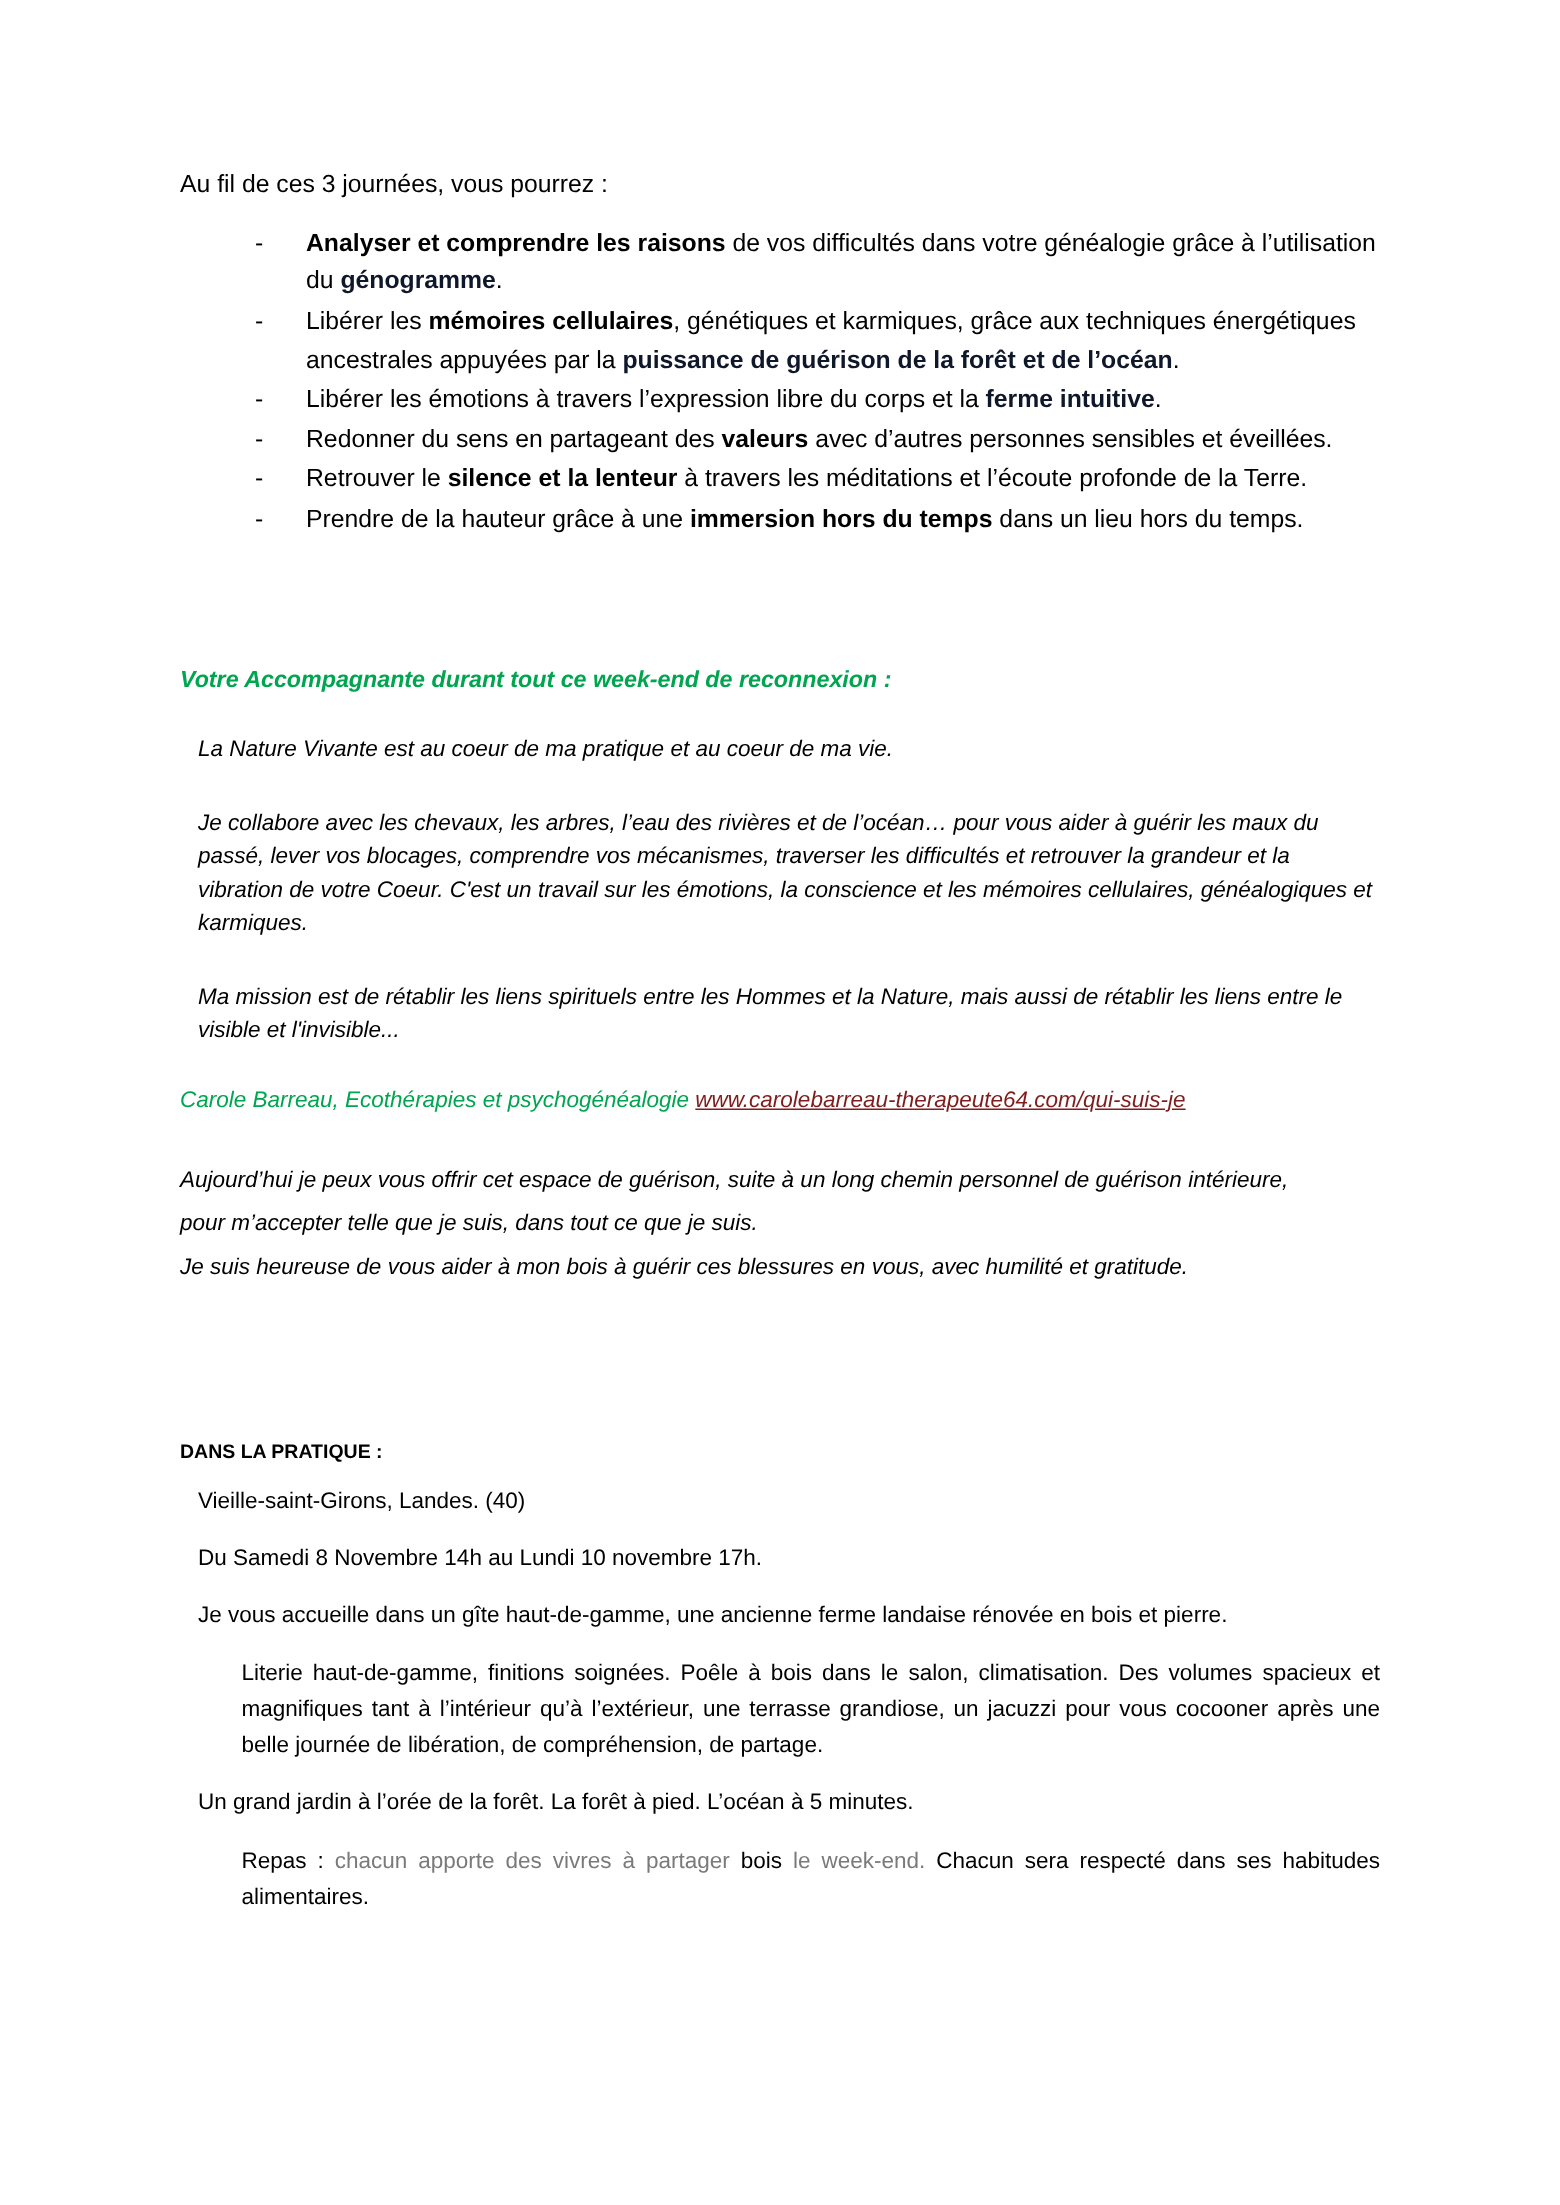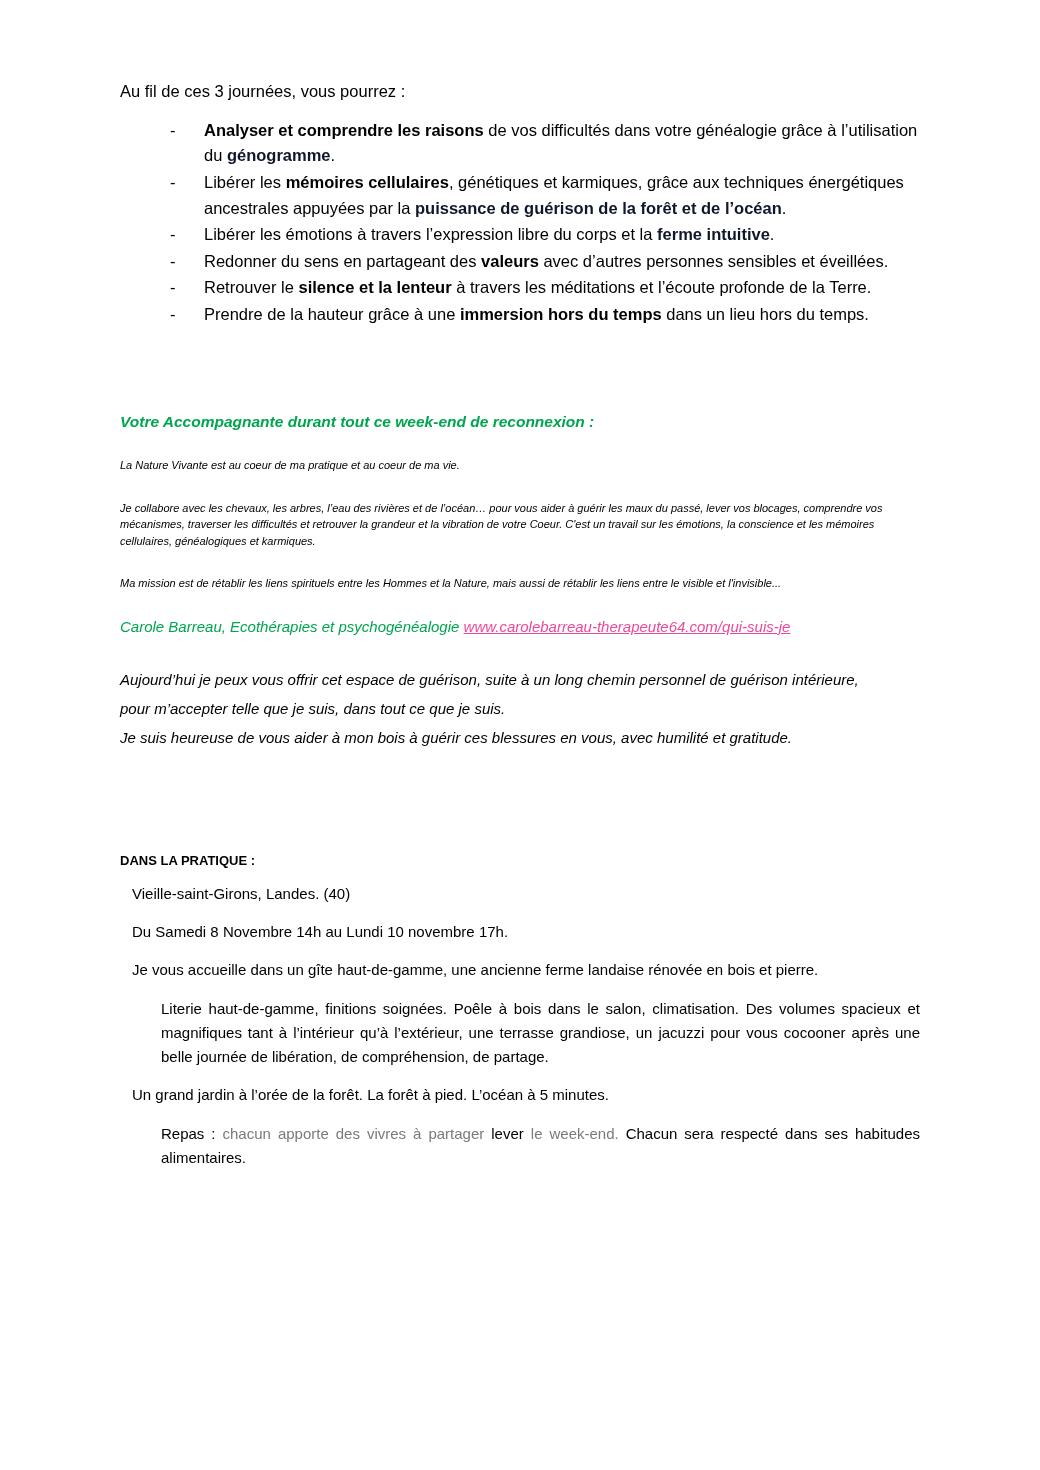--- a/index.html
+++ b/index.html
@@ -11,21 +11,21 @@
     width: 1040px;
     min-height: 1470px;
     font-family: "Liberation Sans", sans-serif;
     color: #000000;
   }
   .page {
     position: relative;
     width: 1040px;
     min-height: 1470px;
     box-sizing: border-box;
-    padding: 80px 120px 60px 120px;
+    padding: 112px 120px 60px 120px;
   }
   .intro {
     font-size: 16.5px;
     line-height: 1.45;
     margin: 0 0 14px 0;
   }
   ul.bullets {
     list-style: none;
     margin: 0;
     padding: 0 0 0 36px;
@@ -46,32 +46,32 @@
   .teal { color: #0f172a; font-weight: bold; }
   .green-head {
     color: #00a54f;
     font-style: italic;
     font-weight: bold;
     font-size: 15.5px;
     margin: 86px 0 0 0;
   }
   .ital-block {
     font-style: italic;
-    font-size: 11px;
+    font-size: 15px;
     line-height: 1.5;
-    margin: 26px 0 0 0;
+    margin: 26px 0 0 12px;
   }
   .green-line {
     color: #00a54f;
     font-style: italic;
     font-size: 15px;
     margin: 26px 0 0 0;
   }
   .green-line a {
-    color: #ec4899;
+    color: #7f1d1d;
     text-decoration: underline;
   }
   .spaced-ital {
     font-style: italic;
     font-size: 15px;
     line-height: 1.95;
     margin: 30px 0 0 0;
   }
   .section-title {
     font-weight: bold;
@@ -155,17 +155,17 @@
     <span>DANS LA PRATIQUE</span><span> :</span>
   </p>
 
   <div class="practice">
     <p>Vieille-saint-Girons, Landes. (40)</p>
     <p>Du Samedi 8 Novembre 14h au Lundi 10 novembre 17h.</p>
     <p>Je vous accueille dans un gîte haut-de-gamme, une ancienne ferme landaise rénovée en bois et pierre.</p>
     <p class="justify">Literie haut-de-gamme, finitions soignées. Poêle à bois dans le salon, climatisation. Des volumes spacieux et magnifiques tant à l’intérieur qu’à l’extérieur, une terrasse grandiose, un jacuzzi pour vous cocooner après une belle journée de libération, de compréhension, de partage.</p>
     <p>Un grand jardin à l’orée de la forêt. La forêt à pied. L’océan à 5 minutes.</p>
     <p class="justify">
-      <span>Repas : </span><span class="grey">chacun apporte  des  vivres  à  partager </span><span>lever </span><span class="grey">le week-end. </span><span>Chacun sera respecté dans ses habitudes alimentaires.</span>
+      <span>Repas : </span><span class="grey">chacun apporte  des  vivres  à  partager </span><span>bois </span><span class="grey">le week-end. </span><span>Chacun sera respecté dans ses habitudes alimentaires.</span>
     </p>
   </div>
 
 </div>
 
 </body></html>

